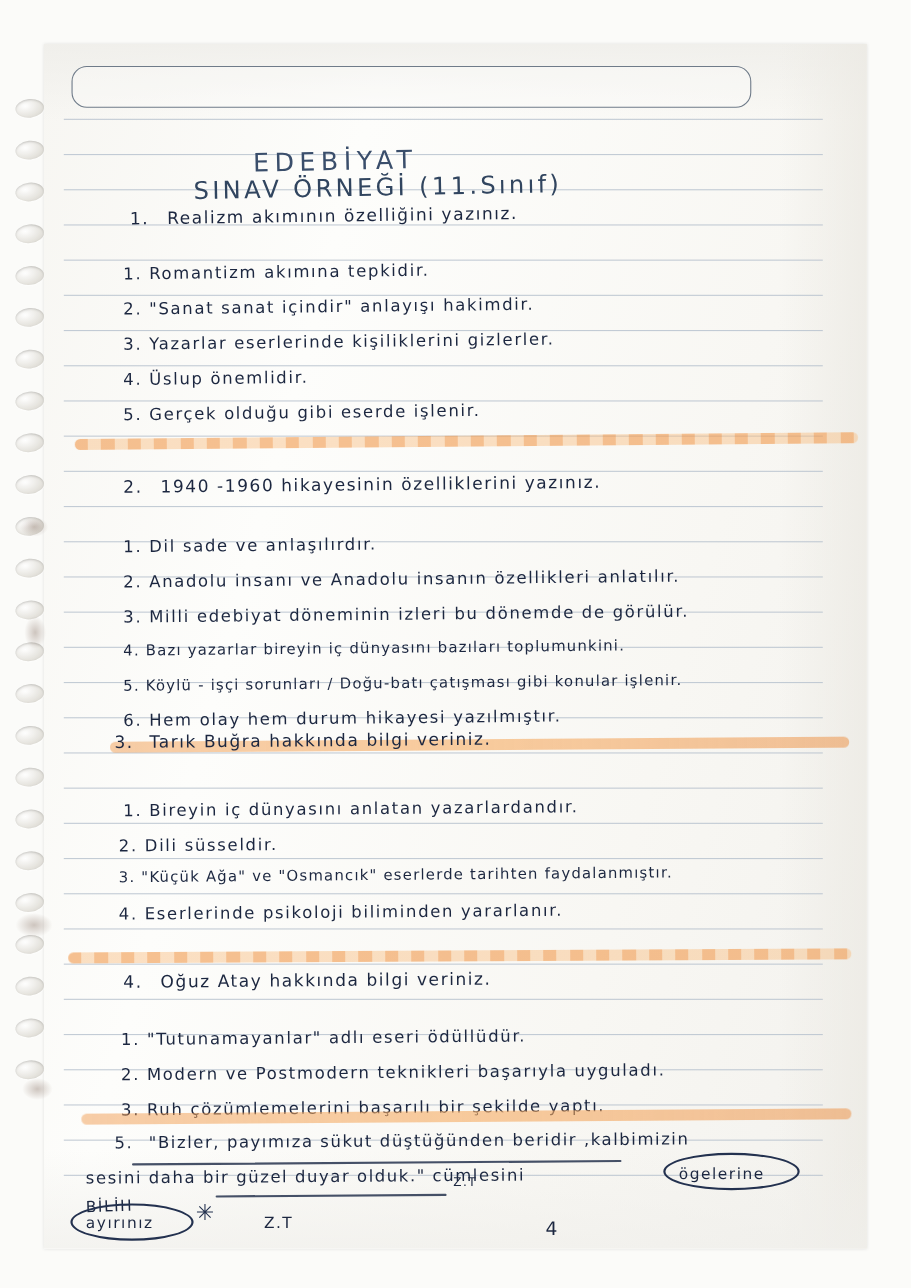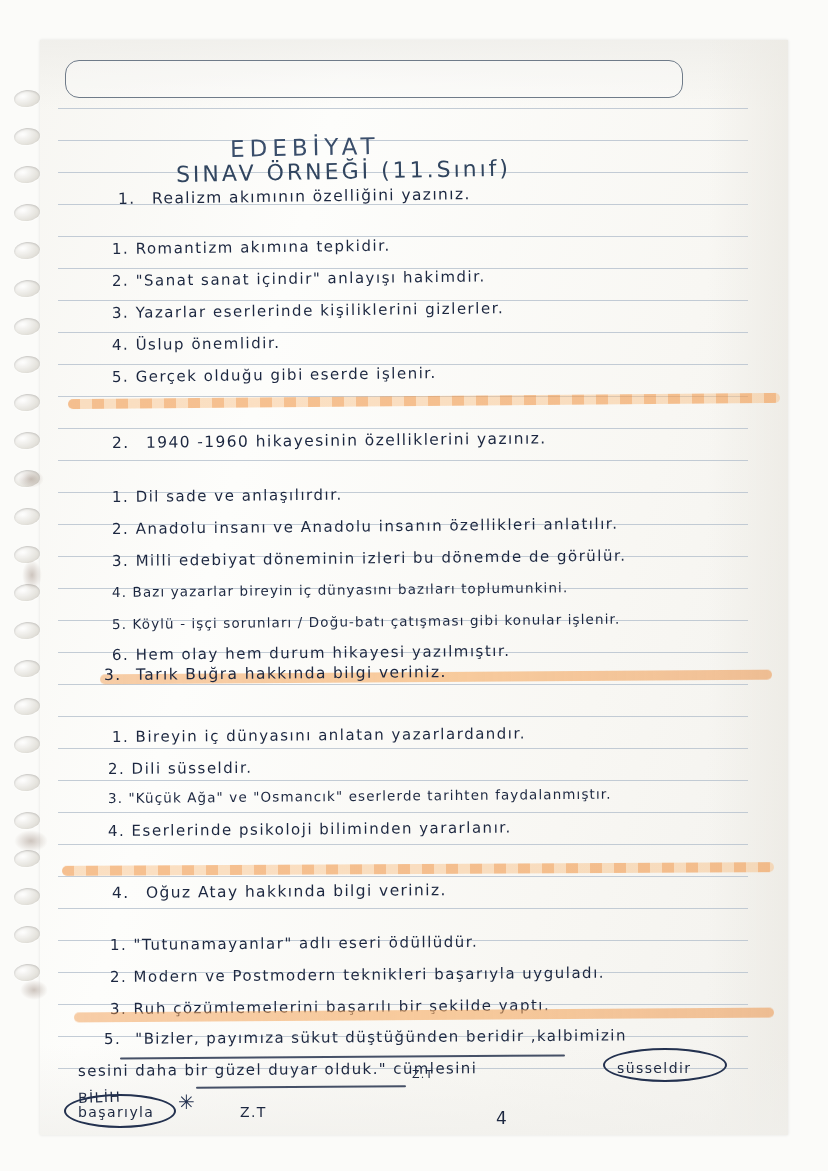--- a/index.html
+++ b/index.html
@@ -306,27 +306,27 @@
 
   <div class="hl" style="left:74px; top:1010px; width:700px; transform: rotate(-0.4deg);"></div>
 
   <div class="hw q" style="left:104px; top:1030px; transform: rotate(-0.4deg); font-size:15px;">
     <span>5.</span>
     <span style="margin-left:8px">"Bizler, payımıza sükut düştüğünden beridir ,kalbimizin</span>
   </div>
   <div class="hw q" style="left:78px; top:1062px; transform: rotate(-0.4deg); font-size:15px;">
     sesini daha bir güzel duyar olduk." cümlesini
   </div>
-  <div class="hw q" style="left:617px; top:1060px; font-size:14px;">süsseldir</div>
+  <div class="hw q" style="left:617px; top:1060px; font-size:14px;">ögelerine</div>
   <div class="ellipse" style="left:603px; top:1048px; width:120px; height:30px;"></div>
 
   <div class="hw q" style="left:78px; top:1090px; transform: rotate(-2deg); font-size:14px;">
     BİLİH
   </div>
-  <div class="hw q" style="left:78px; top:1104px; font-size:14px;">başarıyla</div>
+  <div class="hw q" style="left:78px; top:1104px; font-size:14px;">ayırınız</div>
   <div class="ellipse" style="left:64px; top:1094px; width:108px; height:30px;"></div>
 
   <div class="star" style="left:178px; top:1092px;">✳</div>
 
   <div class="hw" style="left:412px; top:1068px; font-size:11px;">Z.T</div>
   <div class="hw" style="left:240px; top:1104px; font-size:14px;">Z.T</div>
 
   <div class="ul" style="left:120px; top:1056px; width:445px; transform: rotate(-0.4deg);"></div>
   <div class="ul" style="left:196px; top:1086px; width:210px; transform: rotate(-0.4deg);"></div>
 

